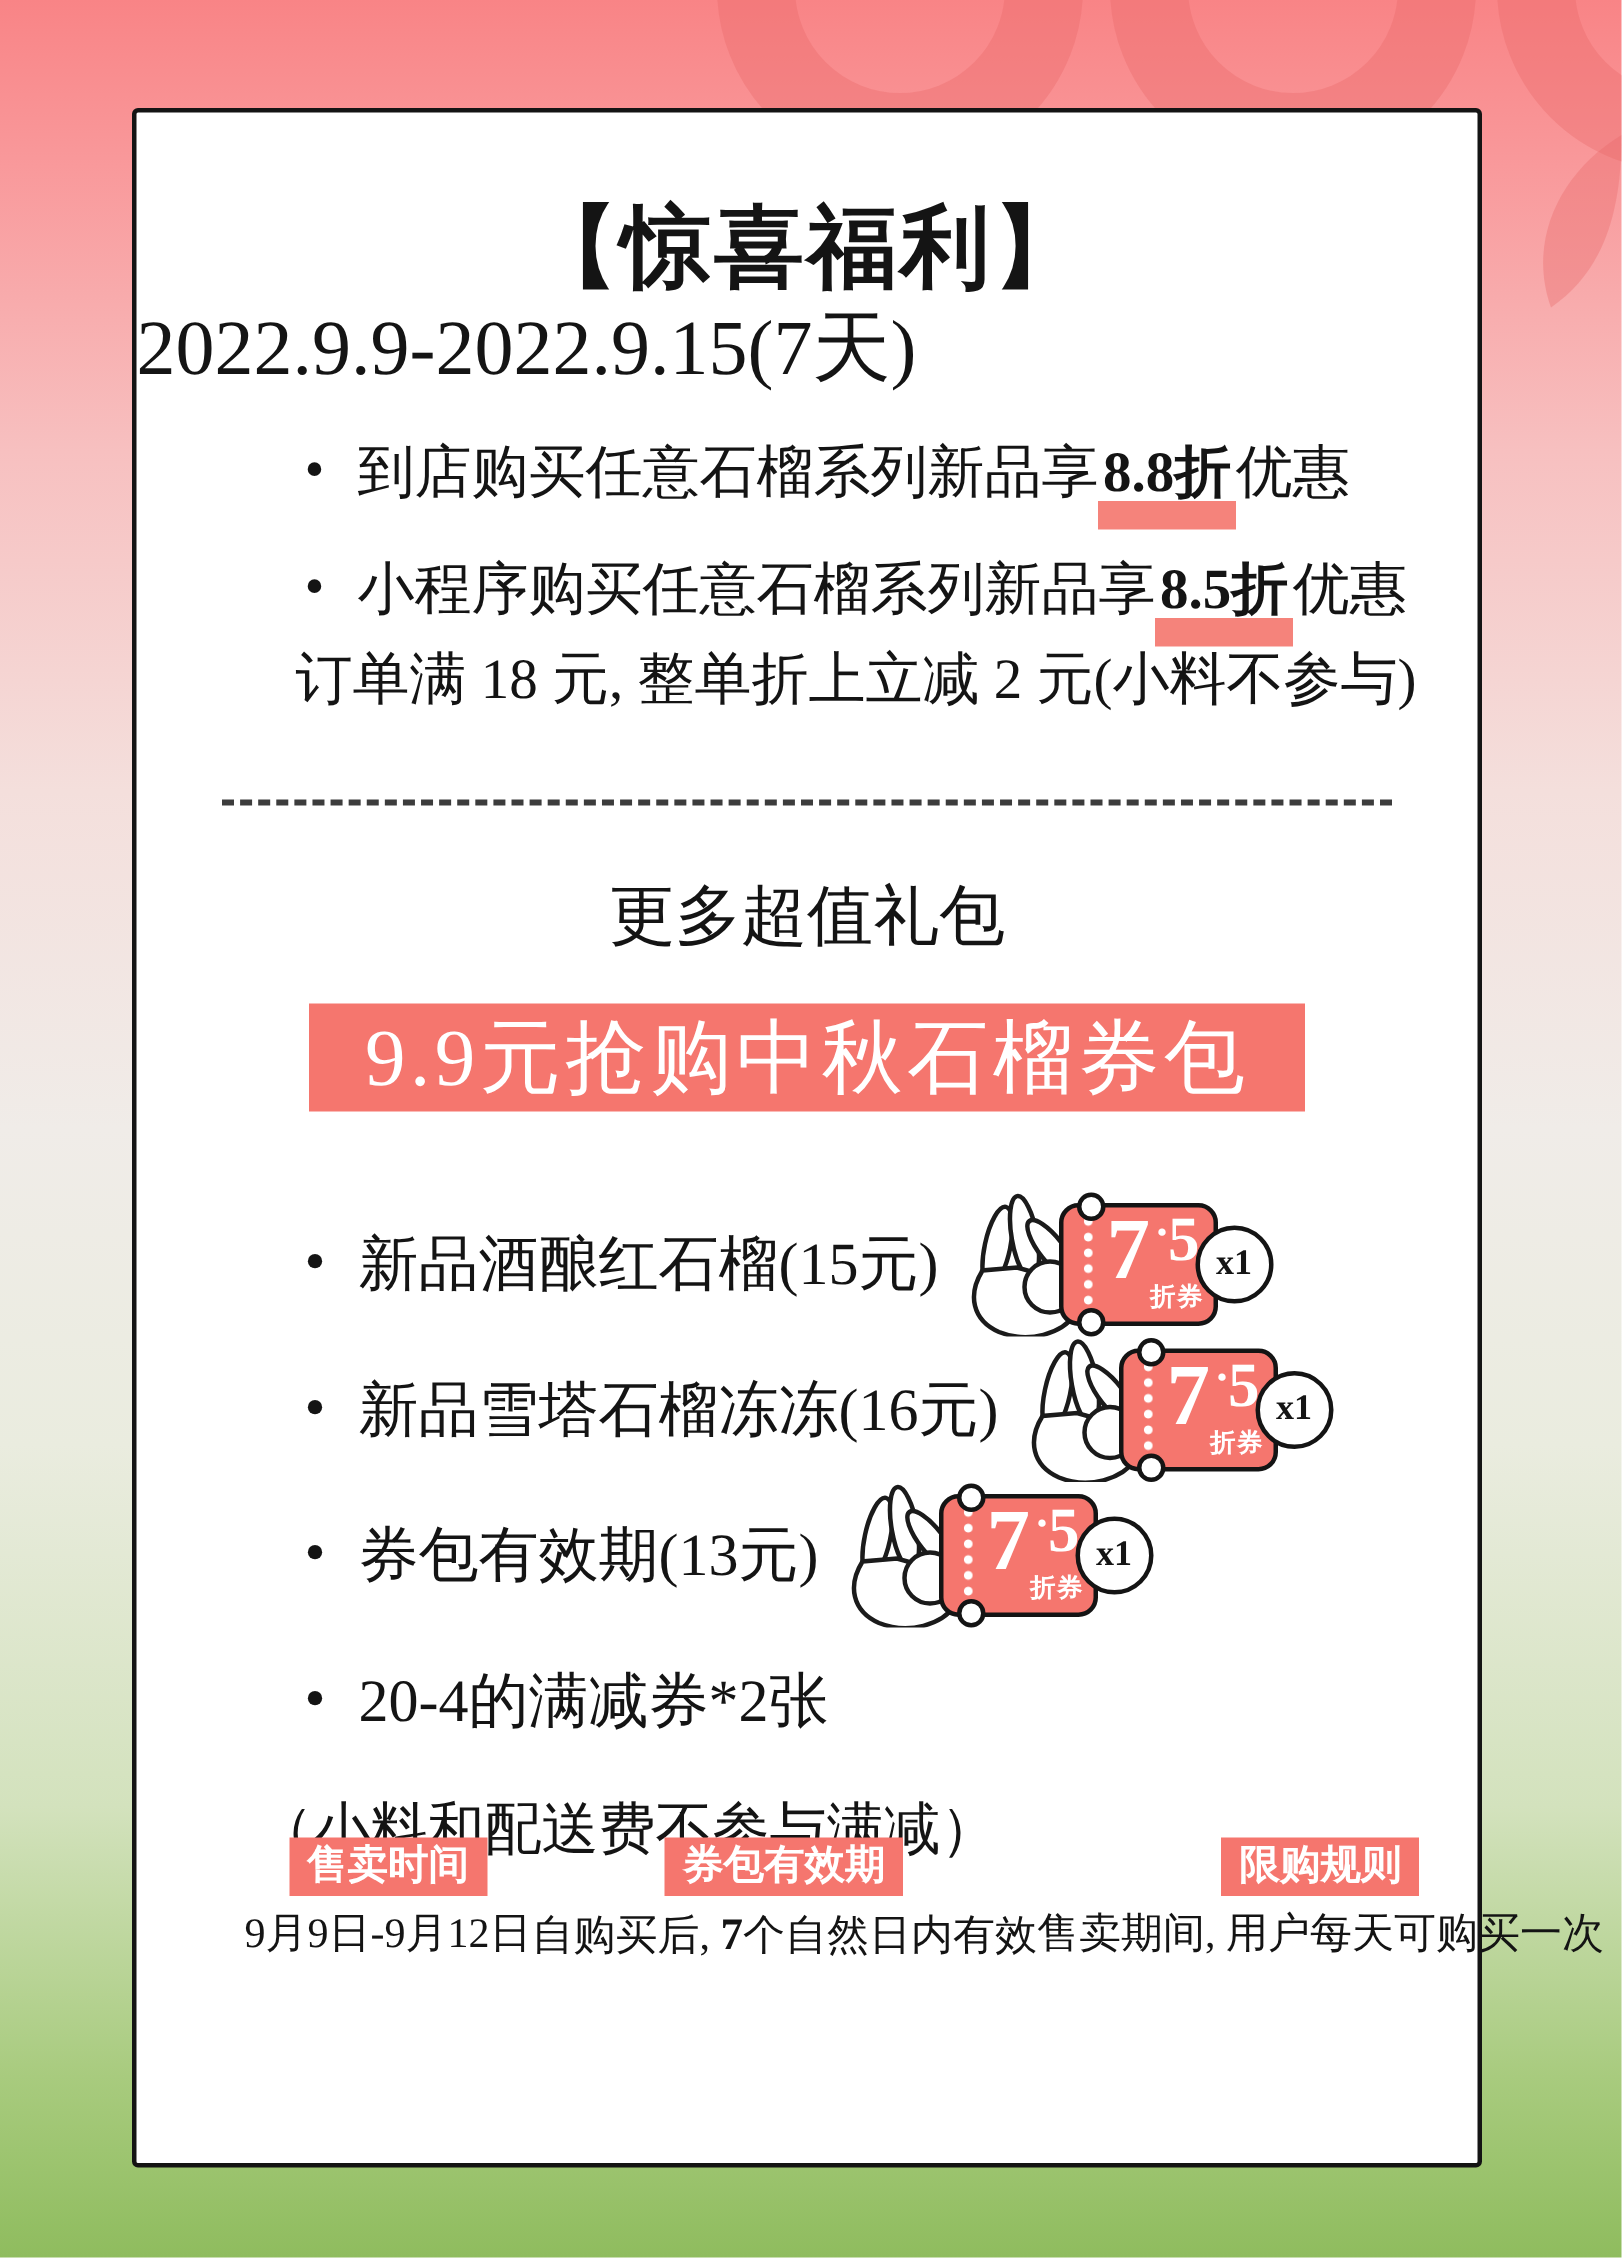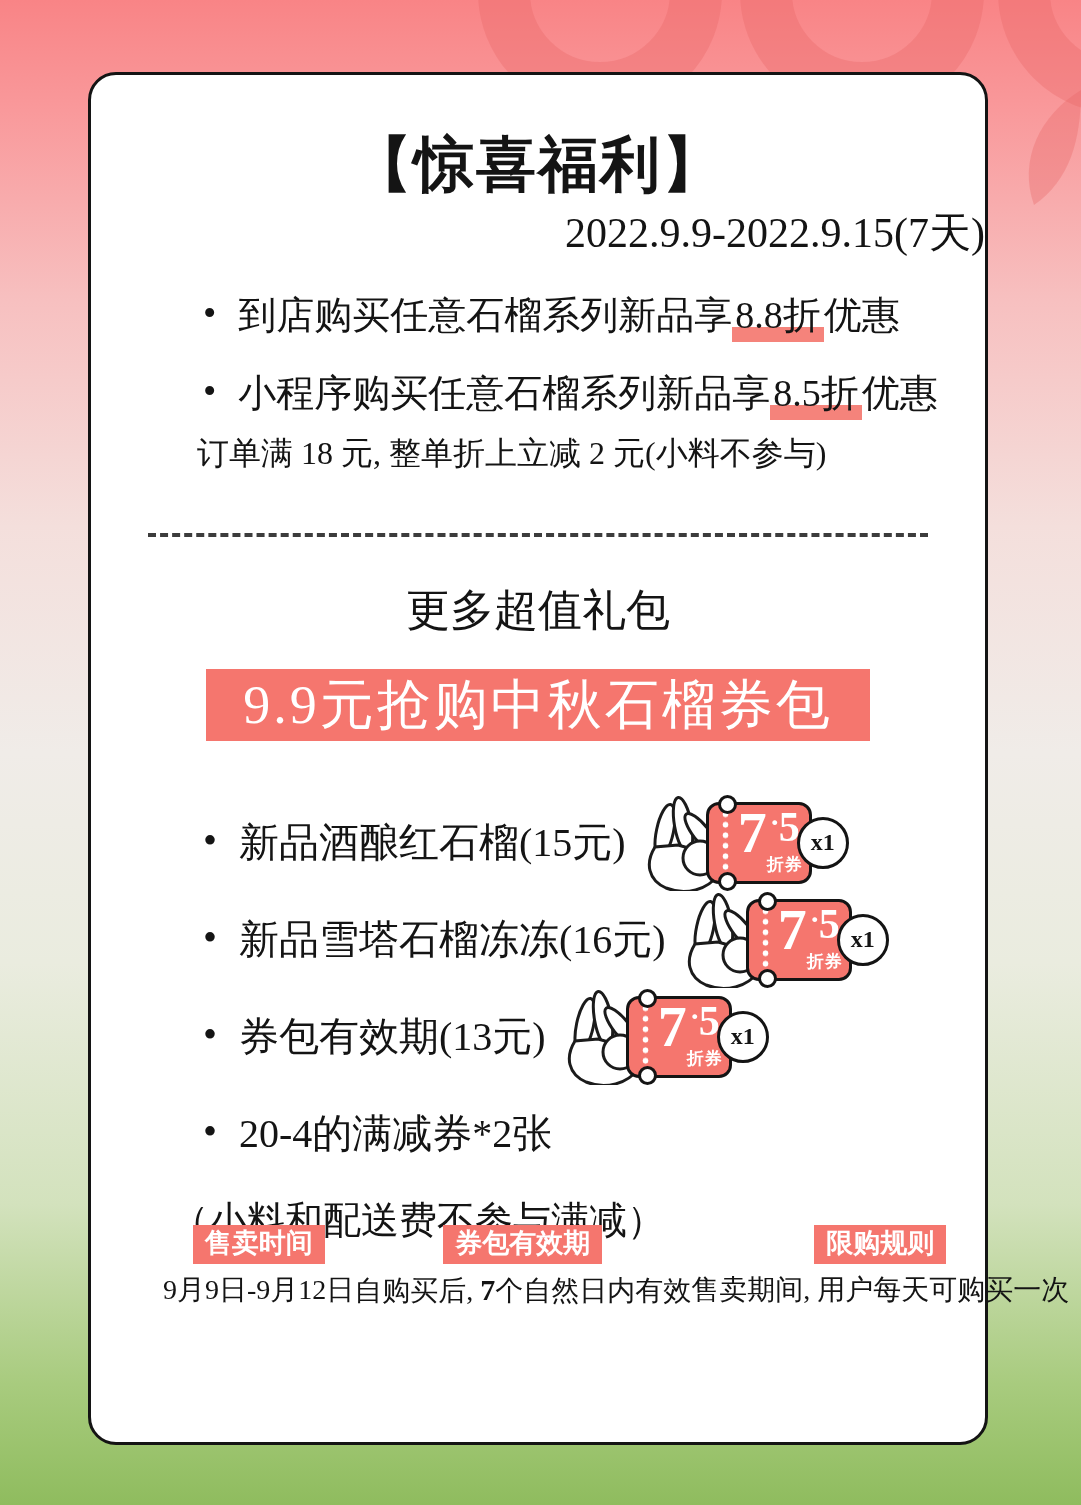--- a/index.html
+++ b/index.html
@@ -10,35 +10,35 @@
   }
   .poster{
     position:relative;width:1081px;height:1505px;overflow:hidden;
     background:linear-gradient(180deg,
       #f98486 0%, #f9989a 7%, #f7c0c0 20%, #f4dfdc 35%,
       #f0ece8 50%, #eaecdf 64%, #d3e2bd 80%, #a8cb7e 92%, #8fbc5e 100%);
   }
   .decor{position:absolute;top:0;left:0;pointer-events:none;}
   .card{
     position:absolute;left:88px;top:72px;width:900px;height:1373px;
-    background:#ffffff;border:3px solid #141414;border-radius:28px;
+    background:#ffffff;border:3px solid #141414;border-radius:4px;
     box-sizing:border-box;padding-top:54px;
   }
   .title{
     text-align:center;font-size:60px;font-weight:700;line-height:72px;
     letter-spacing:2px;
   }
-  .date{text-align:right;font-size:42px;line-height:52px;margin-top:6px;}
+  .date{text-align:left;font-size:52px;line-height:52px;margin-top:6px;}
   .offers{margin-top:30px;}
   .offer-row{padding-left:112px;font-size:38px;line-height:52px;}
   .offer-row + .offer-row{margin-top:26px;}
-  .offer-note{padding-left:106px;font-size:32px;line-height:52px;margin-top:8px;}
+  .offer-note{padding-left:106px;font-size:38px;line-height:52px;margin-top:8px;}
   .bullet{display:inline-block;margin-right:22px;transform:translateY(-2px);}
   .hl{
-    font-weight:400;padding:0 3px 6px;
+    font-weight:700;padding:0 3px 17px;
     background-image:linear-gradient(to top, #f5837b 32%, rgba(0,0,0,0) 32%);
   }
   .divider{
     width:780px;margin:54px auto 0;height:0;
     border-top:4px dashed #3c3c3c;
   }
   .gift-heading{text-align:center;font-size:44px;line-height:60px;margin-top:44px;}
   .banner{
     width:664px;height:72px;margin:28px auto 0;background:#f5766e;
     color:#ffffff;font-size:54px;line-height:72px;text-align:center;

